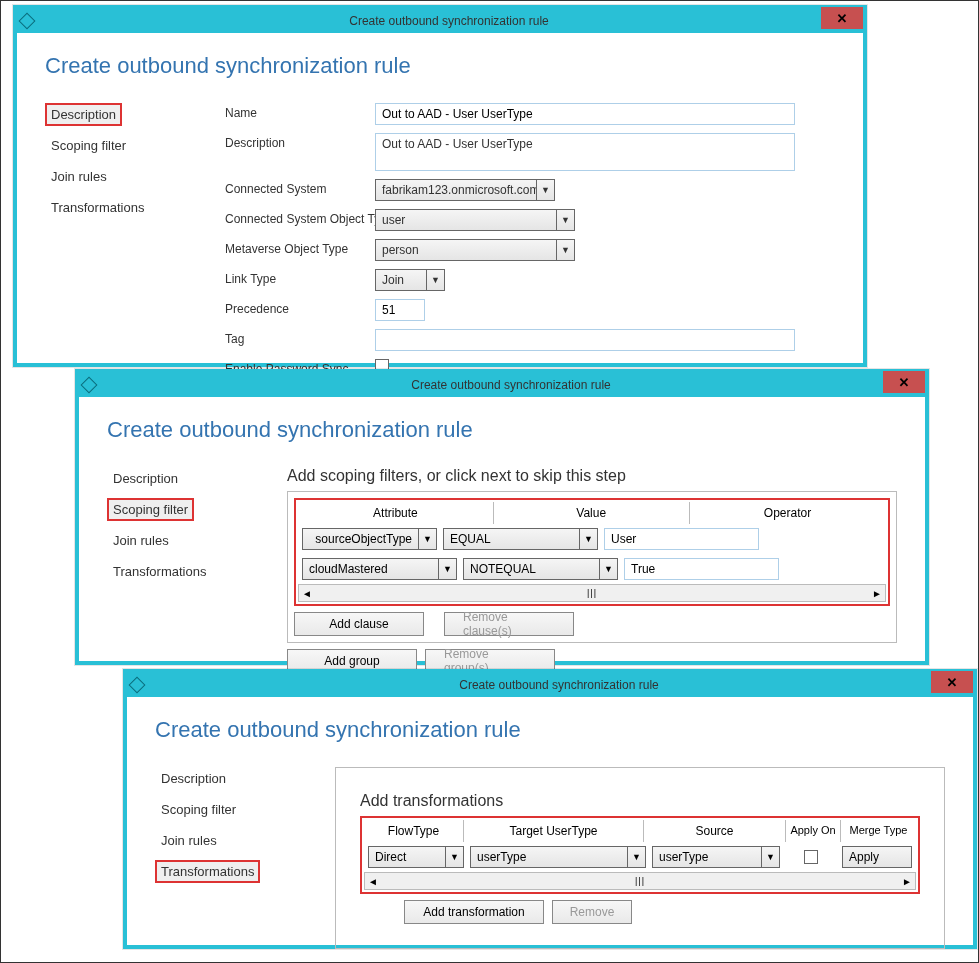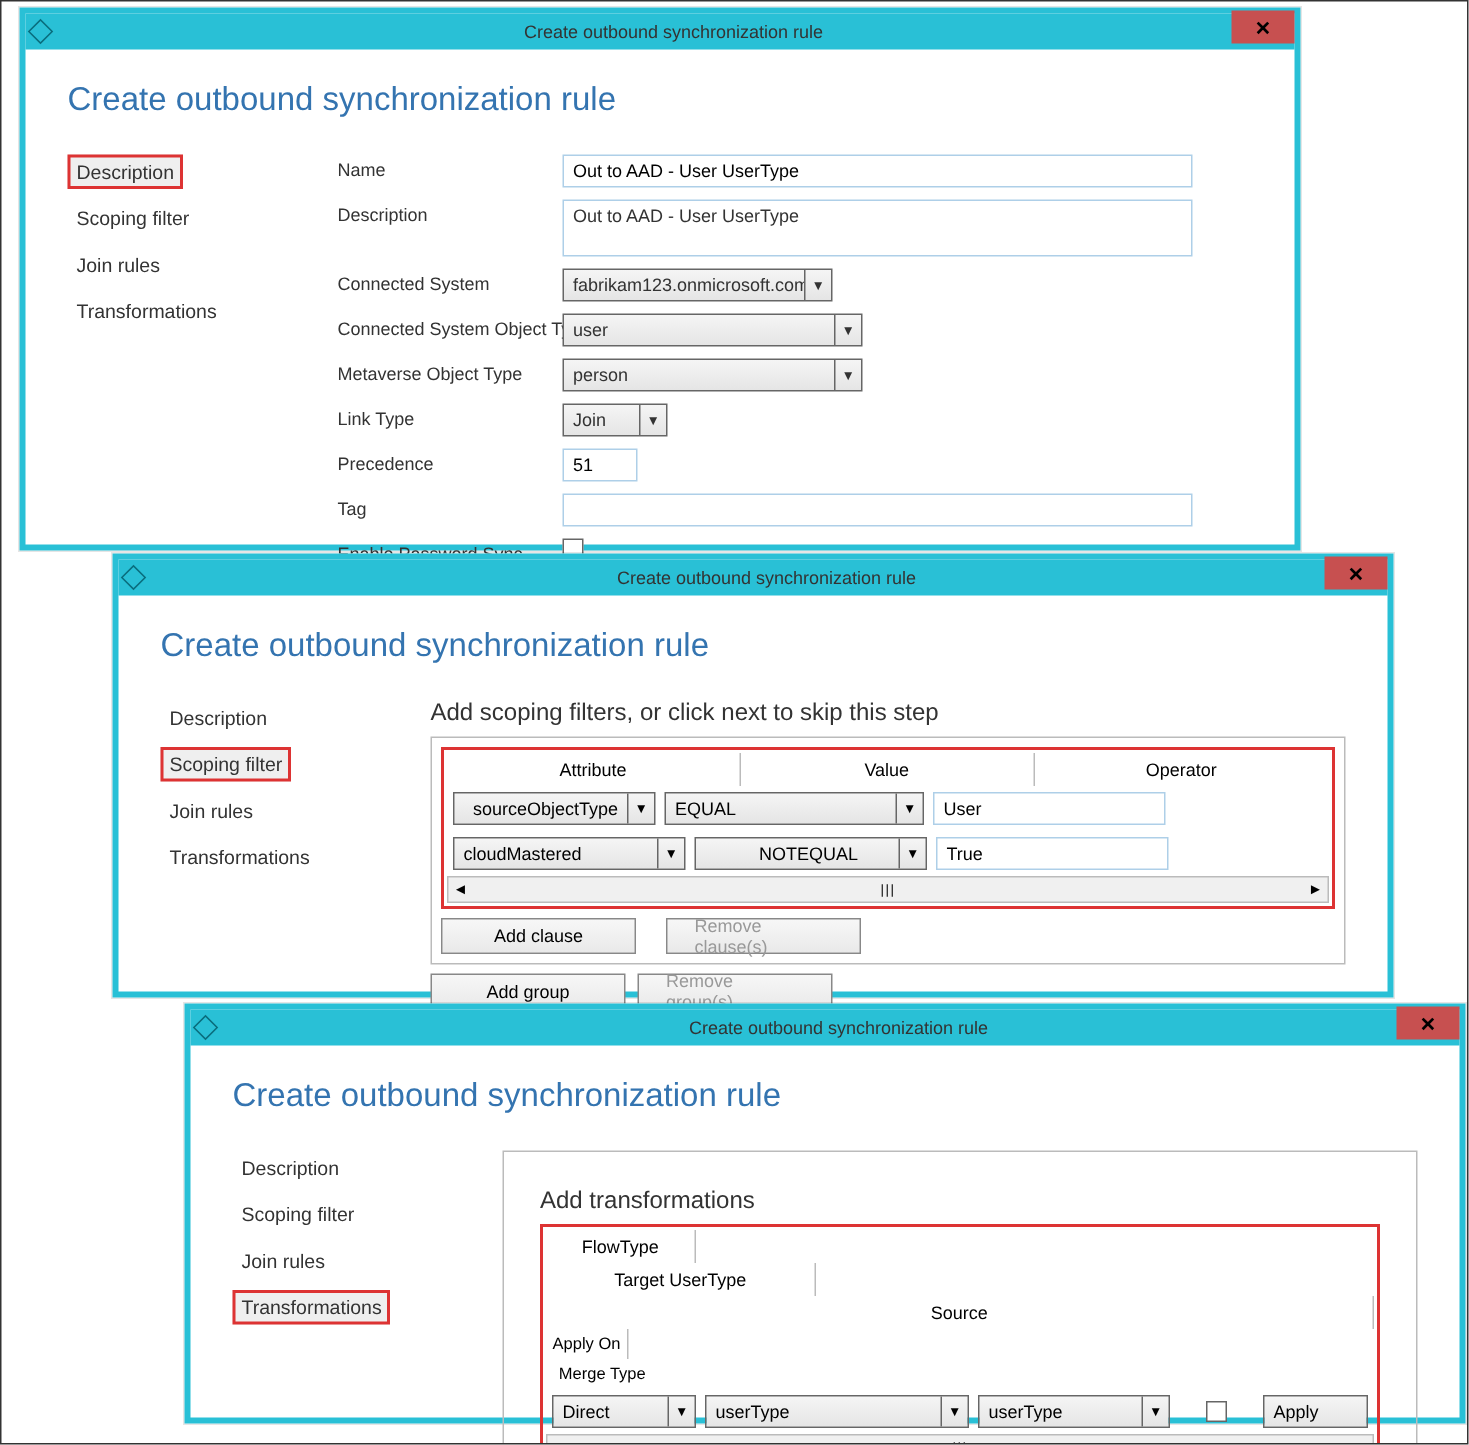--- a/index.html
+++ b/index.html
@@ -174,32 +174,32 @@
               <div class="tablehdr" style="border:none;">
                 <div class="th" style="width:33.3%;">Attribute</div>
                 <div class="th" style="width:33.3%;">Value</div>
                 <div class="th" style="width:33.3%;">Operator</div>
               </div>
               <div style="display:flex;gap:6px;padding:4px;">
                 <div class="fcombo" style="width:135px;text-align:right;">
                     <span class="ctext">sourceObjectType</span>
                     <span class="carrow">▼</span>
                   </div>
-                <div class="fcombo" style="width:173px;">
+                <div class="fcombo" style="width:155px;">
                     <span class="ctext">EQUAL</span>
                     <span class="carrow">▼</span>
                   </div>
                 <input class="scopeval" style="width: 155px;" value="User">
               </div>
               <div style="display:flex;gap:6px;padding:4px;">
                 <div class="fcombo" style="width:155px;">
                     <span class="ctext">cloudMastered</span>
                     <span class="carrow">▼</span>
                   </div>
-                <div class="fcombo" style="width:155px;padding-left:36px;">
+                <div class="fcombo" style="width:155px;">
                     <span class="ctext">NOTEQUAL</span>
                     <span class="carrow">▼</span>
                   </div>
                 <input class="scopeval" style="width: 155px;" value="True">
               </div>
               <div class="hscroll">
                 <div class="arrow">◄</div>
                 <div class="track">
                     <span class="grip">|||</span>
                   </div>
@@ -232,21 +232,21 @@
         <div class="sidebar">
           <div class="sidebar-item">Description</div><br>
           <div class="sidebar-item">Scoping filter</div><br>
           <div class="sidebar-item">Join rules</div><br>
           <div class="sidebar-item active hl">Transformations</div>
         </div>
         <div class="main">
           <div class="pane-border">
             <div class="section-h">Add transformations</div>
             <div class="hlbox">
-              <div class="tablehdr" style="border:none;flex-direction:column;">
+              <div class="tablehdr" style="border:none;">
                 <div class="th" style="width:100px;">FlowType</div>
                 <div class="th" style="width:180px;">Target UserType</div>
                 <div class="th" style="flex:1;">Source</div>
                 <div class="th" style="width:55px;font-size:11px;overflow:hidden;">Apply On</div>
                 <div class="th" style="width:75px;font-size:11px;">Merge Type</div>
               </div>
               <div style="display:flex;gap:6px;padding:4px;align-items:center;">
                 <div class="fcombo" style="width:96px;">
                     <span class="ctext">Direct</span>
                     <span class="carrow">▼</span>
@@ -266,21 +266,21 @@
               </div>
               <div class="hscroll">
                 <div class="arrow">◄</div>
                 <div class="track">
                     <span class="grip">|||</span>
                   </div>
                 <div class="arrow">►</div>
               </div>
             </div>
             <div style="display:flex;gap:8px;margin-top:6px;">
-              <div class="btn" style="width:140px;">Add transformation</div>
+              <div class="btn" style="width:140px;margin-left:44px;">Add transformation</div>
               <div class="btn disabled" style="width:80px;">Remove</div>
             </div>
           </div>
         </div>
       </div>
     </div>
   </div>
 
 </div>
 

